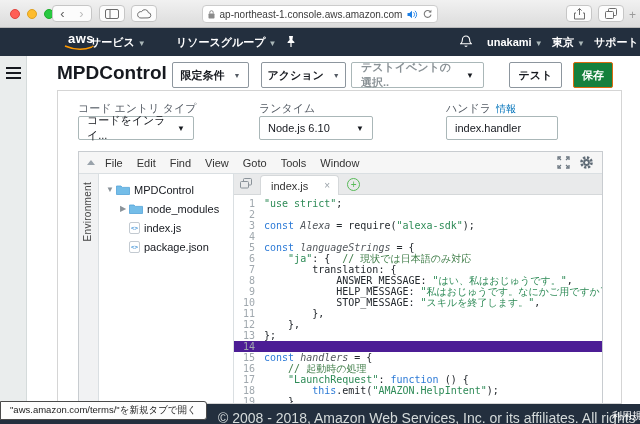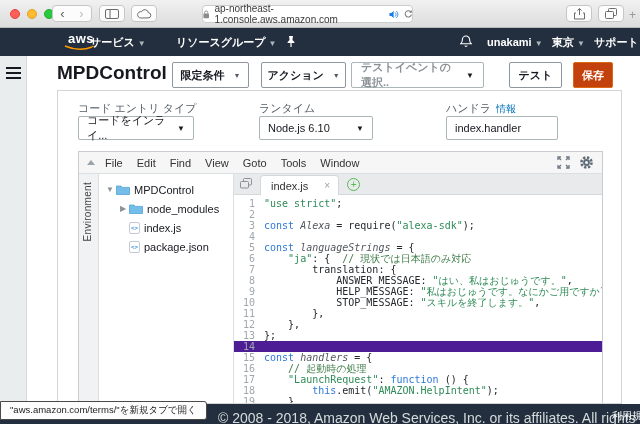--- a/index.html
+++ b/index.html
@@ -21,21 +21,21 @@
     border:1px solid #c6c6c6; border-radius:4px; display:flex; align-items:center;
     justify-content:center; color:#5f5f5f; }
   .navgroup { left:52px; width:40px; font-size:13px; }
   .navgroup span { flex:1; text-align:center; line-height:15px; }
   .fwd { color:#bcbcbc; }
   .sidebar-btn { left:99px; width:26px; }
   .cloud-btn { left:131px; width:26px; }
   .share-btn { left:566px; width:26px; }
   .tabs-btn { left:598px; width:26px; }
   .newtab { position:absolute; left:629px; top:8px; color:#9a9a9a; font-size:12px; }
-  .urlbar { position:absolute; left:202px; top:5px; width:211px; height:18px;
+  .urlbar { position:absolute; left:202px; top:5px; width:236px; height:18px;
     background:#fff; border:1px solid #ccc; border-radius:4px; display:flex;
     align-items:center; justify-content:center; gap:5px; font-size:10px; color:#3a3a3a; }
   
   .awsnav { position:absolute; left:0; top:28px; width:640px; height:28px;
     background:#232f3e; display:flex; align-items:center; color:#fff; }
   .aws-logo { position:absolute; left:40px; top:4px; width:34px; text-align:center;margin-left:24px; }
   .aws-logo .t { font-weight:bold; font-size:13px; letter-spacing:.5px; line-height:13px; }
   .nav-item { position:absolute; font-size:11px; font-weight:bold; color:#fff; white-space:nowrap; }
   .caret { font-size:8px; color:#aab7b8; margin-left:3px; }
   
@@ -48,21 +48,21 @@
   .btn { position:absolute; top:6px; height:26px; background:#fff; border:1px solid #8d969e;
     border-radius:2px; font-size:11px; font-weight:bold; color:#16191f; display:flex;
     align-items:center; justify-content:center; gap:6px; cursor:pointer; }
   .btn .caret { color:#545b64; font-size:7px; }
   .btn-qualifier { left:172px; width:77px; }
   .btn-actions { left:261px; width:85px; }
   .sel-test { left:351px; width:133px; border-color:#aab7b8; font-weight:bold; color:#8a9296;
     justify-content:space-between; padding:0 9px; }
   .sel-test .caret { color:#16191f; font-size:8px; }
   .btn-test { left:509px; width:53px; }
-  .btn-save { left:573px; width:40px; background:#c2410c; border-color:#dc6a10; color:#fff; }
+  .btn-save { left:573px; width:40px; background:#15803d; border-color:#dc6a10; color:#fff; }
   
   .card { position:absolute; left:57px; top:34px; width:565px; height:314px;
     background:#fff; border:1px solid #d5d5d5; overflow:hidden; }
   .field-label { position:absolute; top:10px; font-size:11px; color:#545b64; white-space:nowrap; }
   .info-link { color:#0073bb; font-size:10px; margin-left:5px;text-align:right; }
   .control { position:absolute; top:25px; height:24px; background:#fff; border:1px solid #aab7b8;
     border-radius:2px; font-size:11px; color:#16191f; display:flex; align-items:center;
     justify-content:space-between; padding:0 8px; }
   .ctl-entry { left:20px; width:116px; }
   .ctl-runtime { left:201px; width:114px; }

